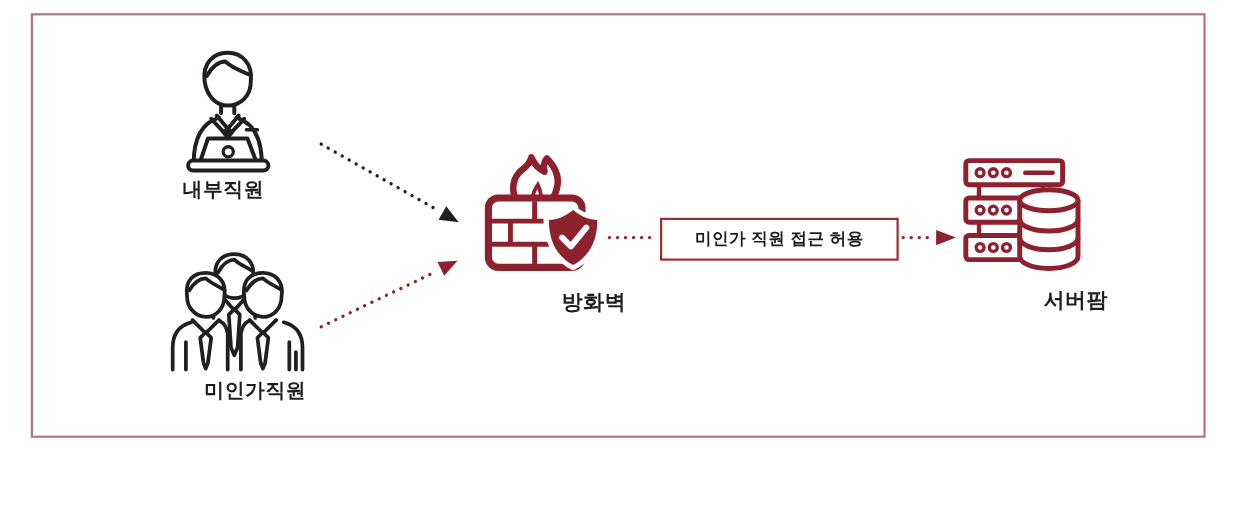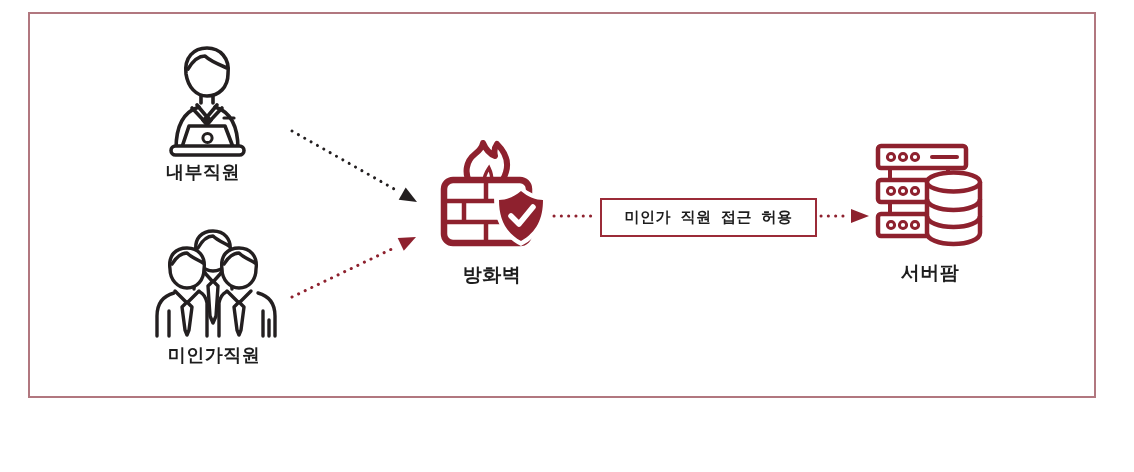--- a/index.html
+++ b/index.html
@@ -1,29 +1,29 @@
 <!DOCTYPE html>
 <html><head>
 <meta charset="utf-8">
 <style>
   html,body{margin:0;padding:0;background:#ffffff;}
   #stage{
     position:relative;width:1134px;height:472px;background:#ffffff;overflow:hidden;
-    font-family:Liberation Mono, monospace;
+    font-family:Liberation Sans, sans-serif;
   }
   #frame{
     position:absolute;left:28px;top:12px;width:1064px;height:382px;
     border:2px solid #b1777f;background:#ffffff;
   }
   #diagram-svg{position:absolute;left:0;top:0;width:1134px;height:472px;}
   .node-label{
     position:absolute;transform:translateX(-50%);
     font-weight:bold;font-size:18px;color:#1d1d1d;letter-spacing:0.5px;white-space:nowrap;
   }
-  #firewall-label,#server-farm-label{font-size:19px;}
+  #firewall-label,#server-farm-label{font-size:19px;margin-left:48px;}
   #flow-label-box{
     position:absolute;left:600px;top:198px;width:217px;height:39px;
     border:2px solid #9b2b38;background:#ffffff;box-sizing:border-box;
     display:flex;align-items:center;justify-content:center;
   }
   #flow-label-text{
     font-weight:bold;font-size:15px;color:#1d1d1d;letter-spacing:0.5px;white-space:nowrap;
   }
   #figure-caption{
     position:absolute;left:26px;top:421px;
@@ -132,21 +132,21 @@
     </g>
     <g>
       <path d="M554,216 L595,216" stroke="#8e212e" stroke-width="3" stroke-linecap="round" stroke-dasharray="0.1 7.2" fill="none"></path>
       <path d="M821,216 L849,216" stroke="#8e212e" stroke-width="3" stroke-linecap="round" stroke-dasharray="0.1 7.2" fill="none"></path>
       <polygon points="869,216 851,209 851,223" fill="#8e212e"></polygon>
     </g>
   </svg>
 
   <div class="node-label" id="internal-employee-label" style="left:203px;top:160px;">내부직원</div>
 
-  <div class="node-label" id="unauthorized-employees-label" style="left:214px;top:343px;">미인가직원</div>
+  <div class="node-label" id="unauthorized-employees-label" style="left:232px;top:343px;">미인가직원</div>
 
   <div class="node-label" id="firewall-label" style="left:492px;top:262px;">방화벽</div>
 
   <div class="node-label" id="server-farm-label" style="left:930px;top:260px;">서버팜</div>
 
   <div id="flow-label-box">
     <span id="flow-label-text">미인가 직원 접근 허용</span>
   </div>
 
 

